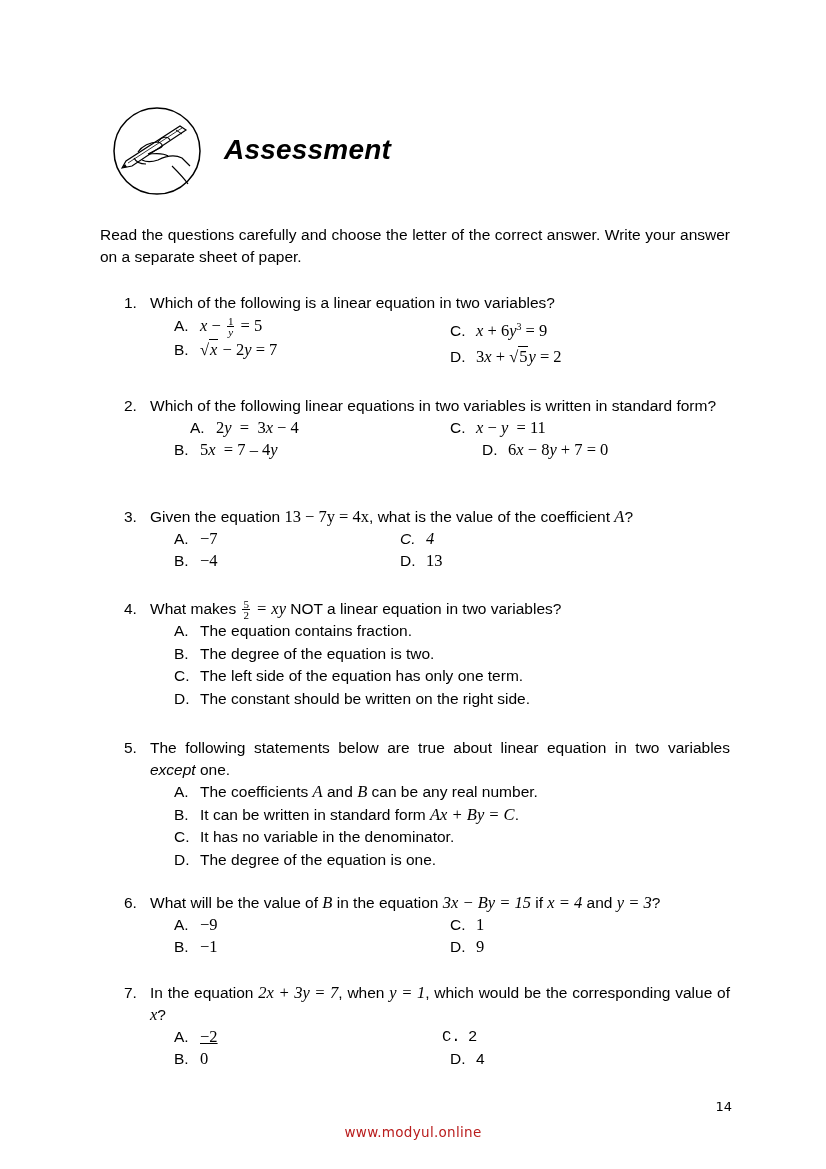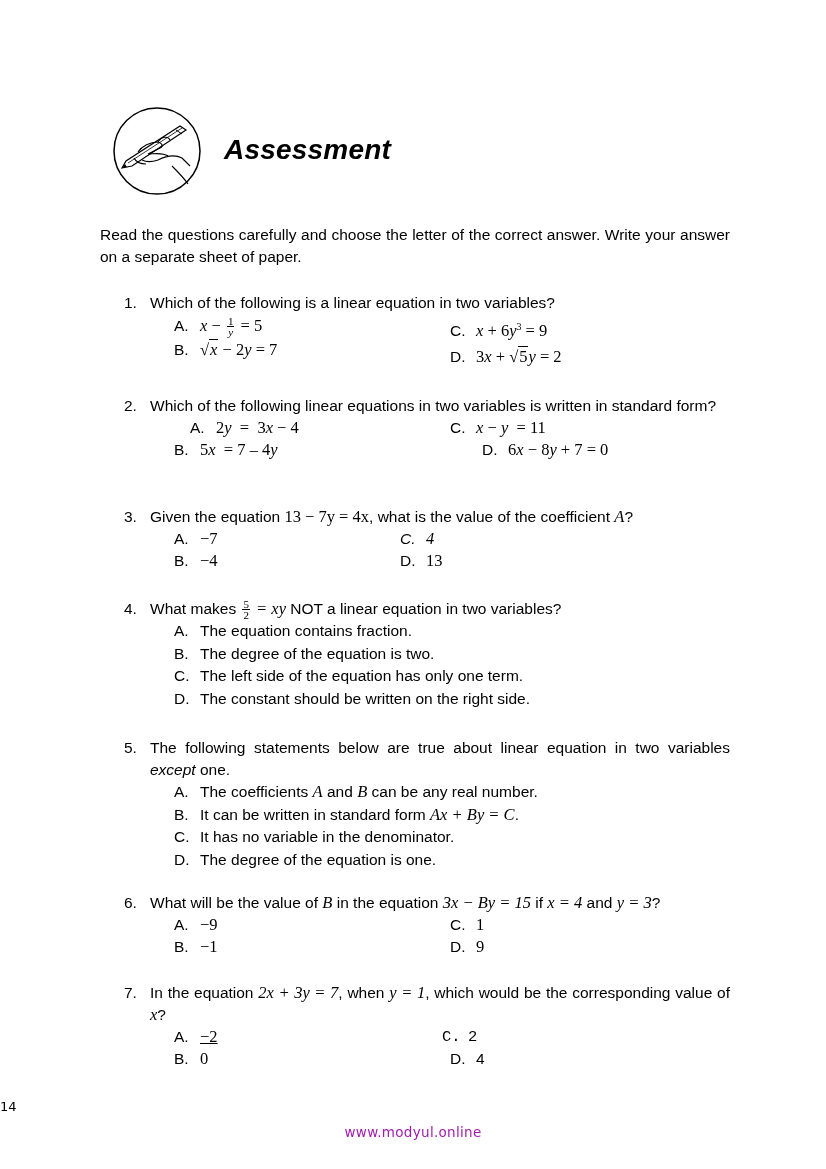--- a/index.html
+++ b/index.html
@@ -20,24 +20,24 @@
     .grid .opt { position: absolute; }
     .letter { display: inline-block; width: 26px; }
     .math { font-family: "Liberation Serif", serif; font-style: italic; font-size: 16.5px; }
     .mathr { font-family: "Liberation Serif", serif; font-size: 16.5px; }
     .frac { display: inline-block; vertical-align: middle; text-align: center;
             font-family: "Liberation Serif", serif; font-size: 11px; line-height: 10px; margin: 0 2px; }
     .frac .num { display: block; border-bottom: 1px solid #000; padding: 0 1px; }
     .frac .den { display: block; }
     .sqrt { display: inline-block; }
     .sqrt .rad { border-top: 1px solid #000; padding: 0 1px; }
-    .pagenum { position: absolute; left: 0; width: 732px; top: 1099px; text-align: left;
+    .pagenum { position: absolute; left: 0; width: 732px; top: 1099px; text-align: right;
                font-family: "DejaVu Sans", sans-serif; font-size: 13px; }
     .watermark { position: absolute; left: 0; width: 826px; top: 1124px; text-align: center;
-                 font-family: "DejaVu Sans", sans-serif; font-size: 13.5px; color: #a21caf; letter-spacing: 0.3px; }
+                 font-family: "DejaVu Sans", sans-serif; font-size: 13.5px; color: #b91c1c; letter-spacing: 0.3px; }
     em.it { font-style: italic; }
   </style>
 </head>
 <body>
 
 <div class="header">
   <svg class="logo" viewBox="0 0 90 90">
     <circle cx="45" cy="45" r="43" fill="none" stroke="#000" stroke-width="1.5"></circle>
     <path d="M10 62 L14 55 L68 20 L74 24 L20 60 Z" fill="#fff" stroke="#000" stroke-width="1.2"></path>
     <line x1="16" y1="57" x2="70" y2="22" stroke="#000" stroke-width="0.8"></line>

